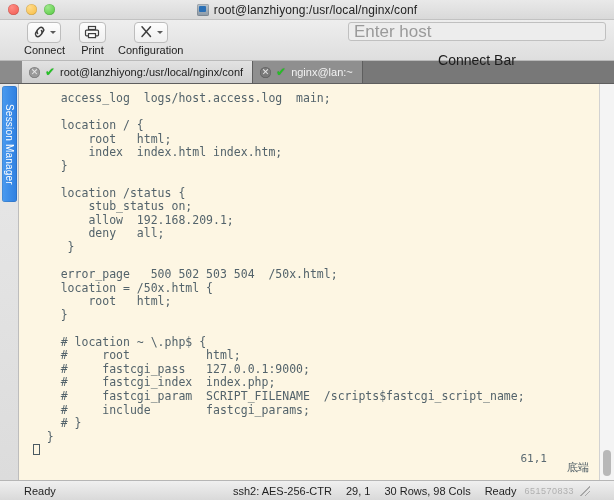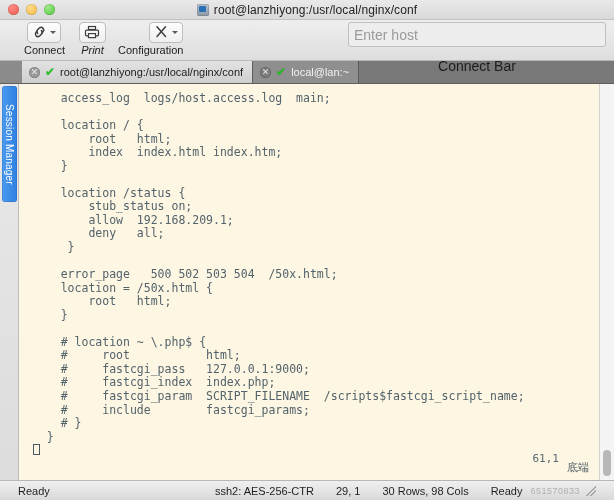--- a/index.html
+++ b/index.html
@@ -131,41 +131,41 @@
   }
   .chev {
     width: 0; height: 0;
     border-left: 3px solid transparent;
     border-right: 3px solid transparent;
     border-top: 3.5px solid #5a5a5a;
     margin-left: 1px;
   }
   .grp-connect   { margin-left: 24px; }
   .grp-change    { margin-left: 10px; }
-  .grp-print     { margin-left: 14px; font-style: italic; }
-  .grp-config    { margin-left: 12px; align-items: flex-end; }
+  .grp-print     { margin-left: 14px; }
+  .grp-config    { margin-left: 12px; }
 
   
   .connectbar {
     position: absolute;
     right: 8px;
     top: 2px;
     width: 258px;
     display: flex;
     flex-direction: column;
     align-items: center;
   }
   .host-input {
     width: 100%;
-    height: 25px;
+    height: 19px;
     box-sizing: border-box;
     border: 1px solid #c0c0c0;
     border-radius: 3px;
     background: #ededed;
-    font-size: 14px;
+    font-size: 17px;
     font-family: "Liberation Sans", sans-serif;
     color: #2a2a2a;
     padding: 0 5px;
     outline: none;
   }
   .host-input::placeholder { color: #9a9a9a; }
   .cb-label {
     font-size: 14px;
     color: #1d1d1d;
     margin-top: 11px;
@@ -270,21 +270,21 @@
   .cursor-block {
     display: inline-block;
     width: 7px;
     height: 11px;
     vertical-align: -1px;
     box-shadow: inset 0 0 0 1px #4b5a62;
     background: #fdf6e3;
   }
   .term-pos {
     position: absolute;
-    right: 40px;
+    right: 52px;
     bottom: 15px;
     font-family: "DejaVu Sans Mono", "Liberation Mono", monospace;
     font-size: 11px;
     color: #5b6a72;
   }
   .term-end {
     position: absolute;
     right: 10px;
     bottom: 5px;
     font-family: "Liberation Sans", sans-serif;
@@ -313,25 +313,25 @@
   
   .statusbar {
     height: 19px;
     flex: 0 0 auto;
     background: linear-gradient(#f0f0f0, #d9d9d9);
     border-top: 1px solid #b6b6b6;
     display: flex;
     align-items: center;
     font-size: 11px;
     color: #1f1f1f;
-    padding: 0 18px;
+    padding: 0 24px;
   }
   .sb-left { flex: 0 0 auto; }
   .sb-spacer { flex: 1 1 auto; }
-  .sb-seg { margin-left: 22px; white-space: nowrap; text-align: right; }
+  .sb-seg { margin-left: 14px; white-space: nowrap; text-align: right; }
   .sb-watermark {
     margin-left: 8px;
     color: #b0b0b0;
     font-size: 9px;
     letter-spacing: .5px;
   }
   .sb-grip {
     width: 10px; height: 10px;
     margin-left: 6px;
     background:
@@ -413,21 +413,21 @@
 
     <div class="tab active">
       <span class="tab-close">✕</span>
       <span class="tab-check">✔</span>
       <span>root@lanzhiyong:/usr/local/nginx/conf</span>
     </div>
 
     <div class="tab inactive">
       <span class="tab-close">✕</span>
       <span class="tab-check">✔</span>
-      <span>local@lan:~</span>
+      <span>nginx@lan:~</span>
     </div>
 
     <div class="tab-filler"></div>
   </div>
 
   <div class="bodyrow">
 
     <div class="sidebar">
       <div class="session-tab">
         <span>Session Manager</span>

